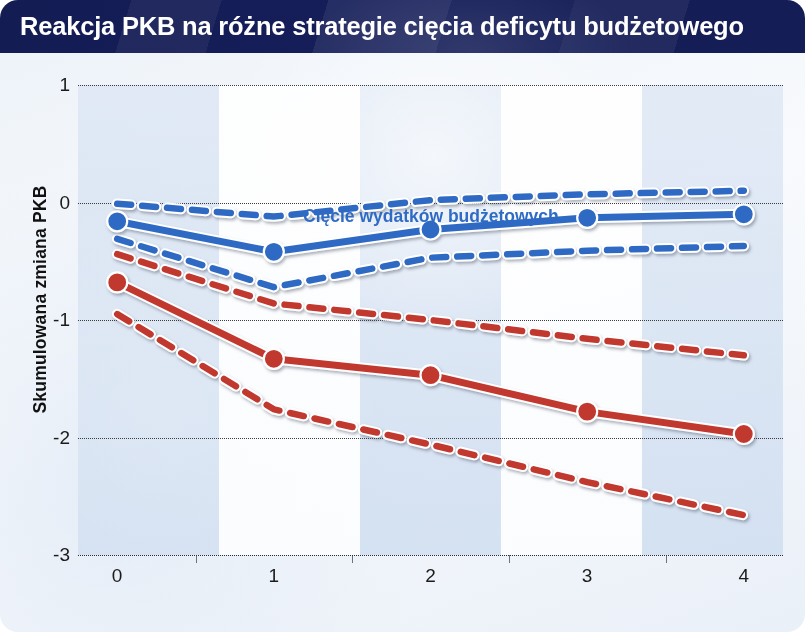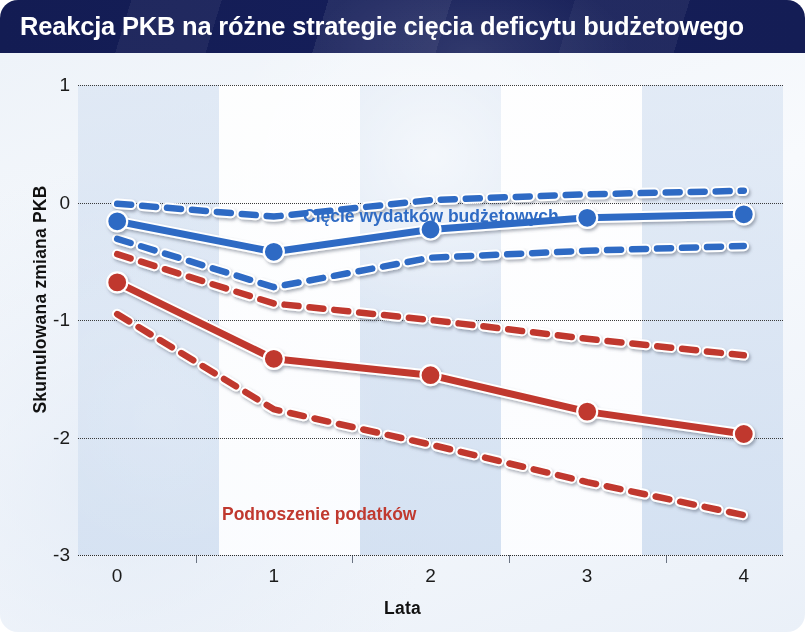--- a/index.html
+++ b/index.html
@@ -194,20 +194,18 @@
         <div class="ylabel-txt" style="top: 470px;">-3</div>
       </div>
     <div id="xtick-wrap">
         <div class="xlabel-txt" style="left: 39.1667px;">0</div>
         <div class="xlabel-txt" style="left: 195.833px;">1</div>
         <div class="xlabel-txt" style="left: 352.5px;">2</div>
         <div class="xlabel-txt" style="left: 509.167px;">3</div>
         <div class="xlabel-txt" style="left: 665.833px;">4</div>
       </div>
 
-    <div id="axis-title-x">Lata</div>
     <div id="axis-title-y">Skumulowana zmiana PKB</div>
 
     <div class="series-label" id="label-blue">Cięcie wydatków budżetowych</div>
-    <div class="series-label" id="label-red">Podnoszenie podatków</div>
   </div>
 
 </div>
 
 </body></html>

